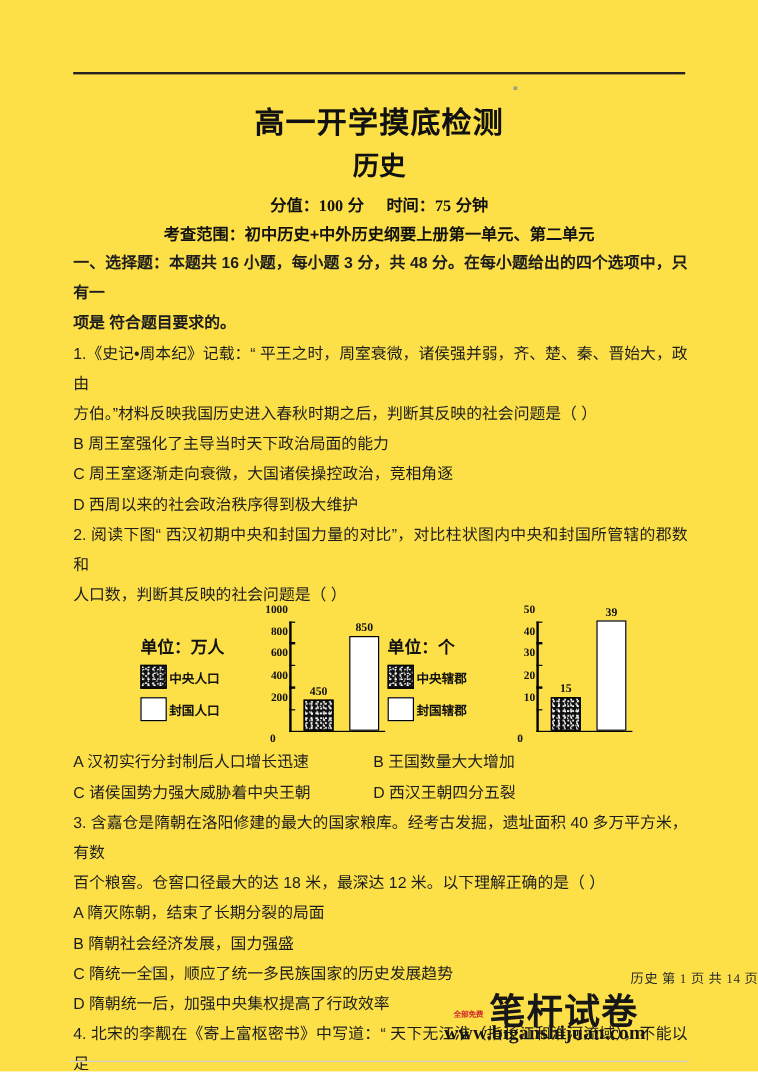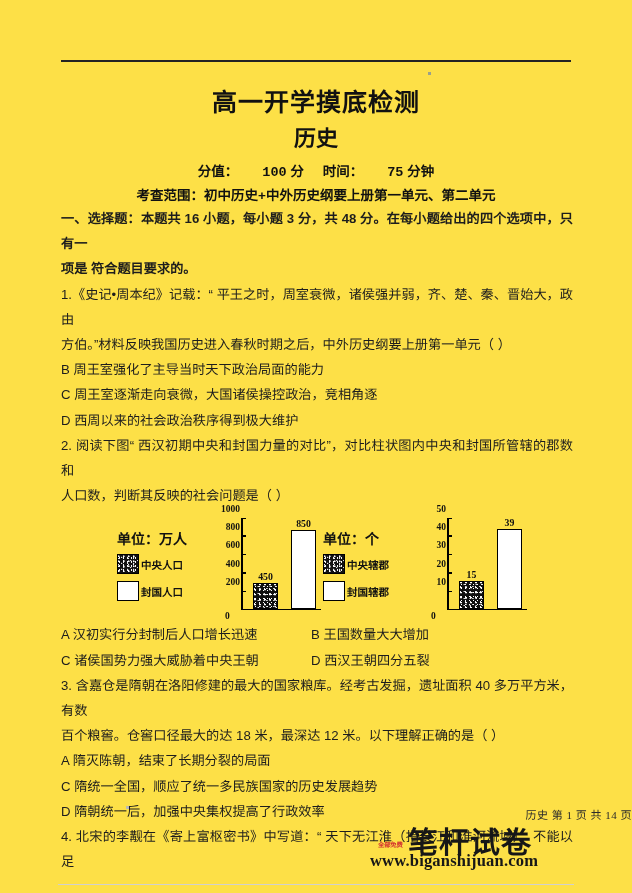--- a/index.html
+++ b/index.html
@@ -79,21 +79,21 @@
   .meta-line {
     position: absolute;
     left: 0; right: 0;
     text-align: center;
     font-size: 13.5px;
     font-weight: bold;
     color: #111;
   }
   .meta-score { top: 160px; }
   .meta-scope { top: 184px; }
-  .meta-score .num, .meta-scope .num { font-family: Liberation Mono, monospace; margin-left: 24px; }
+  .meta-score .num, .meta-scope .num { font-family: Liberation Serif, serif; }
 
   
   .content {
     position: absolute;
     left: 61px;
     top: 206px;
     width: 512px;
   }
   .para {
     font-size: 13.2px;
@@ -329,21 +329,21 @@
   </div>
 
   <div class="meta-line meta-scope">考查范围：初中历史+中外历史纲要上册第一单元、第二单元</div>
 
   <div class="content">
 
     <p class="para bold">一、选择题：本题共 16 小题，每小题 3 分，共 48 分。在每小题给出的四个选项中，只有一</p>
     <p class="para bold">项是 符合题目要求的。</p>
 
     <p class="para">1.《史记•周本纪》记载：“ 平王之时，周室衰微，诸侯强并弱，齐、楚、秦、晋始大，政由</p>
-    <p class="para">方伯。”材料反映我国历史进入春秋时期之后，中外历史纲要上册第一单元（    ）</p>
+    <p class="para">方伯。”材料反映我国历史进入春秋时期之后，判断其反映的社会问题是（    ）</p>
     <p class="opt">B 周王室强化了主导当时天下政治局面的能力</p>
     <p class="opt">C 周王室逐渐走向衰微，大国诸侯操控政治，竞相角逐</p>
     <p class="opt">D 西周以来的社会政治秩序得到极大维护</p>
 
     <p class="para">2. 阅读下图“ 西汉初期中央和封国力量的对比”，对比柱状图内中央和封国所管辖的郡数和</p>
     <p class="para">人口数，判断其反映的社会问题是（    ）</p>
 
     <div class="figure">
 
       <div class="chart chart-left">
@@ -409,40 +409,41 @@
           <span class="ylabel" style="bottom:18.4px">10</span>
           <span class="ylabel" style="bottom:36.8px">20</span>
           <span class="ylabel" style="bottom:55.2px">30</span>
           <span class="ylabel" style="bottom:73.6px">40</span>
           <span class="ylabel" style="bottom:91px">50</span>
           <span class="zero-label">0</span>
 
           <div class="bar dark" style="left:44px; height:28px">
             <span class="bar-value">15</span>
           </div>
-          <div class="bar light" style="left:82px; height:80px">
+          <div class="bar light" style="left:82px; height:92px">
             <span class="bar-value">39</span>
           </div>
         </div>
       </div>
 
     </div>
 
     <div class="opt-row">
       <span class="c1">A 汉初实行分封制后人口增长迅速</span>
       <span class="c2">B 王国数量大大增加</span>
     </div>
     <div class="opt-row">
       <span class="c1">C 诸侯国势力强大威胁着中央王朝</span>
       <span class="c2">D 西汉王朝四分五裂</span>
     </div>
 
     <p class="para">3. 含嘉仓是隋朝在洛阳修建的最大的国家粮库。经考古发掘，遗址面积 40 多万平方米，有数</p>
     <p class="para">百个粮窖。仓窖口径最大的达 18 米，最深达 12 米。以下理解正确的是（    ）</p>
     <p class="opt">A 隋灭陈朝，结束了长期分裂的局面</p>
+    <p class="opt">B 隋朝社会经济发展，国力强盛</p>
     <p class="opt">C 隋统一全国，顺应了统一多民族国家的历史发展趋势</p>
     <p class="opt">D 隋朝统一后，加强中央集权提高了行政效率</p>
 
     <p class="para">4. 北宋的李觏在《寄上富枢密书》中写道：“ 天下无江淮（指长江和淮河流域），不能以足</p>
 
   </div>
 
   <div class="footer">历史 第 1 页 共 14 页</div>
 
   <div class="watermark">

